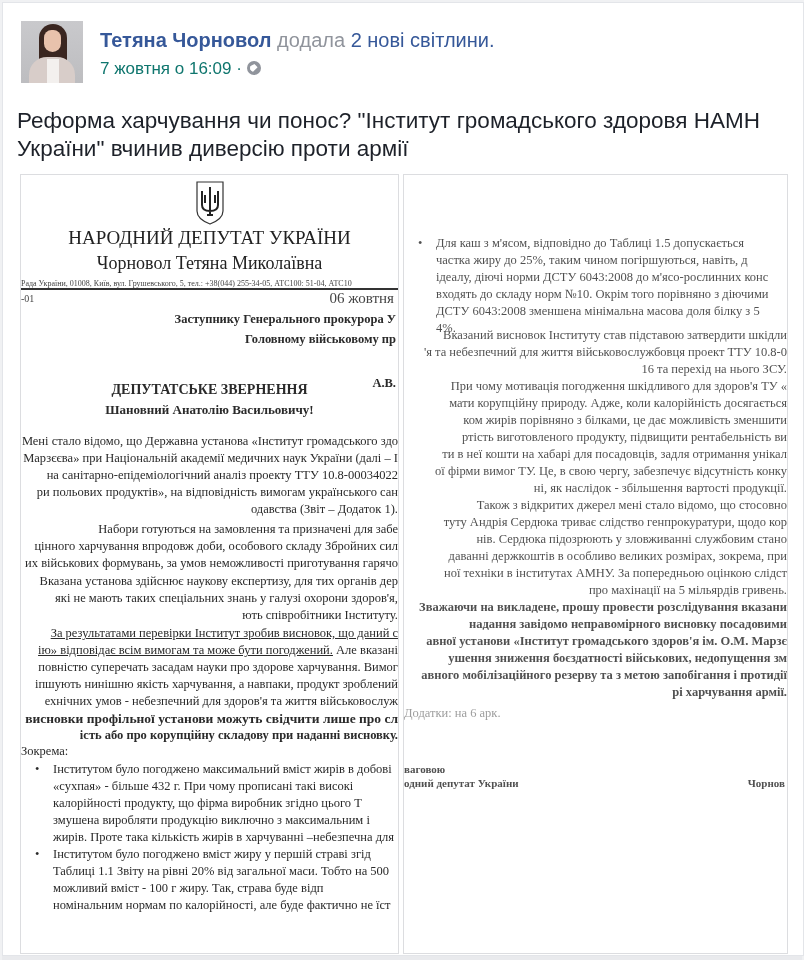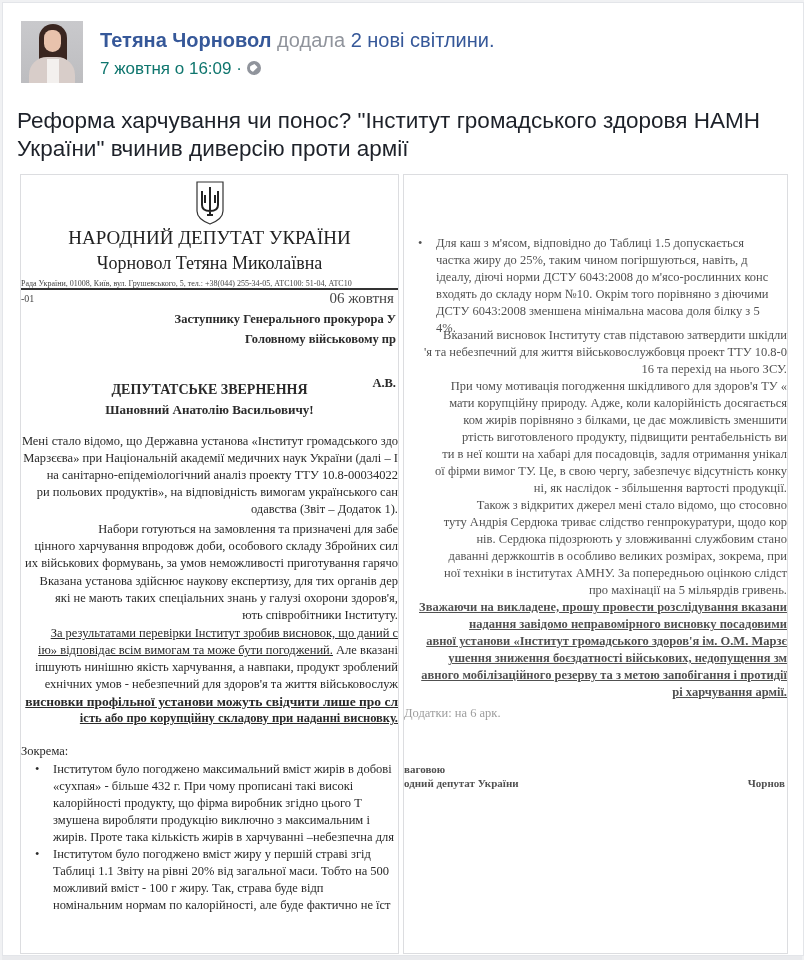--- a/index.html
+++ b/index.html
@@ -29,21 +29,21 @@
   .doc-addr { position:absolute; left:0; top:100px; white-space:nowrap; font-size:8px; color:#444; }
   .doc-rule { position:absolute; left:0; top:113px; width:377px; height:2px; background:#333; }
   .doc-ref { position:absolute; left:0; top:115px; font-size:10px; color:#444; }
   .doc-date { position:absolute; right:4px; top:115px; font-size:15px; color:#444; }
   .addressee { position:absolute; right:2px; text-align:right; font-weight:bold; font-size:12.5px; white-space:nowrap; }
   .appeal-title { position:absolute; left:0; width:377px; text-align:center; font-weight:bold; font-size:14px; }
   .salute { position:absolute; left:0; width:377px; text-align:center; font-weight:bold; font-size:13px; }
   .para { position:absolute; left:0; width:377px; white-space:nowrap; overflow:hidden; }
   .para div { white-space:nowrap;text-align:right; }
   .underline { text-decoration:underline; }
-  .bold { font-weight:bold;text-decoration:underline; }
+  .bold { font-weight:bold; }
   ul.bullets { position:absolute; left:0; margin:0; padding:0 0 0 32px; list-style:none; width:345px; }
   ul.bullets li { position:relative; white-space:nowrap; }
   ul.bullets li:before { content:"•"; position:absolute; left:-18px; top:0; }
   .right-doc { opacity:0.82; filter:blur(0.3px); }
   .sig-l { position:absolute; left:0; top:586px; font-weight:bold; font-size:11px; }
   .sig-l2 { position:absolute; left:0; top:600px; font-weight:bold; font-size:11px; }
   .sig-r { position:absolute; right:2px; top:600px; font-weight:bold; font-size:11px; }
   .footer { position:absolute; left:2px; top:956px; width:800px; height:4px; background:#e9eaed; }
 </style>
 </head>
@@ -107,20 +107,21 @@
     <div>их військових формувань, за умов неможливості приготування гарячо</div>
   </div>
   <div class="para" style="top:398px;">
     <div>Вказана установа здійснює наукову експертизу, для тих органів дер</div>
     <div> які не мають таких спеціальних знань у галузі охорони здоров'я,</div>
     <div>ють співробітники Інституту.</div>
   </div>
   <div class="para" style="top:450px;">
     <div class="underline">За результатами перевірки Інститут зробив висновок, що даний с</div>
     <div><span class="underline">ію» відповідає всім вимогам та може бути погоджений.</span><span> Але вказані</span></div>
+    <div> повністю суперечать засадам науки про здорове харчування. Вимог</div>
     <div>іпшують нинішню якість харчування, а навпаки, продукт зроблений</div>
     <div>ехнічних умов - небезпечний для здоров'я та життя військовослуж</div>
     <div class="bold" style="font-size:13.5px;">висновки профільної установи можуть свідчити лише про сл</div>
     <div class="bold">ість або про корупційну складову при наданні висновку.</div>
   </div>
   <div class="para" style="top:568px;">Зокрема:</div>
   <ul class="bullets" style="top:586px;">
     <li>
       <div>Інститутом було погоджено максимальний вміст жирів в добові</div>
       <div>«сухпая» - більше 432 г. При чому прописані такі високі</div>

